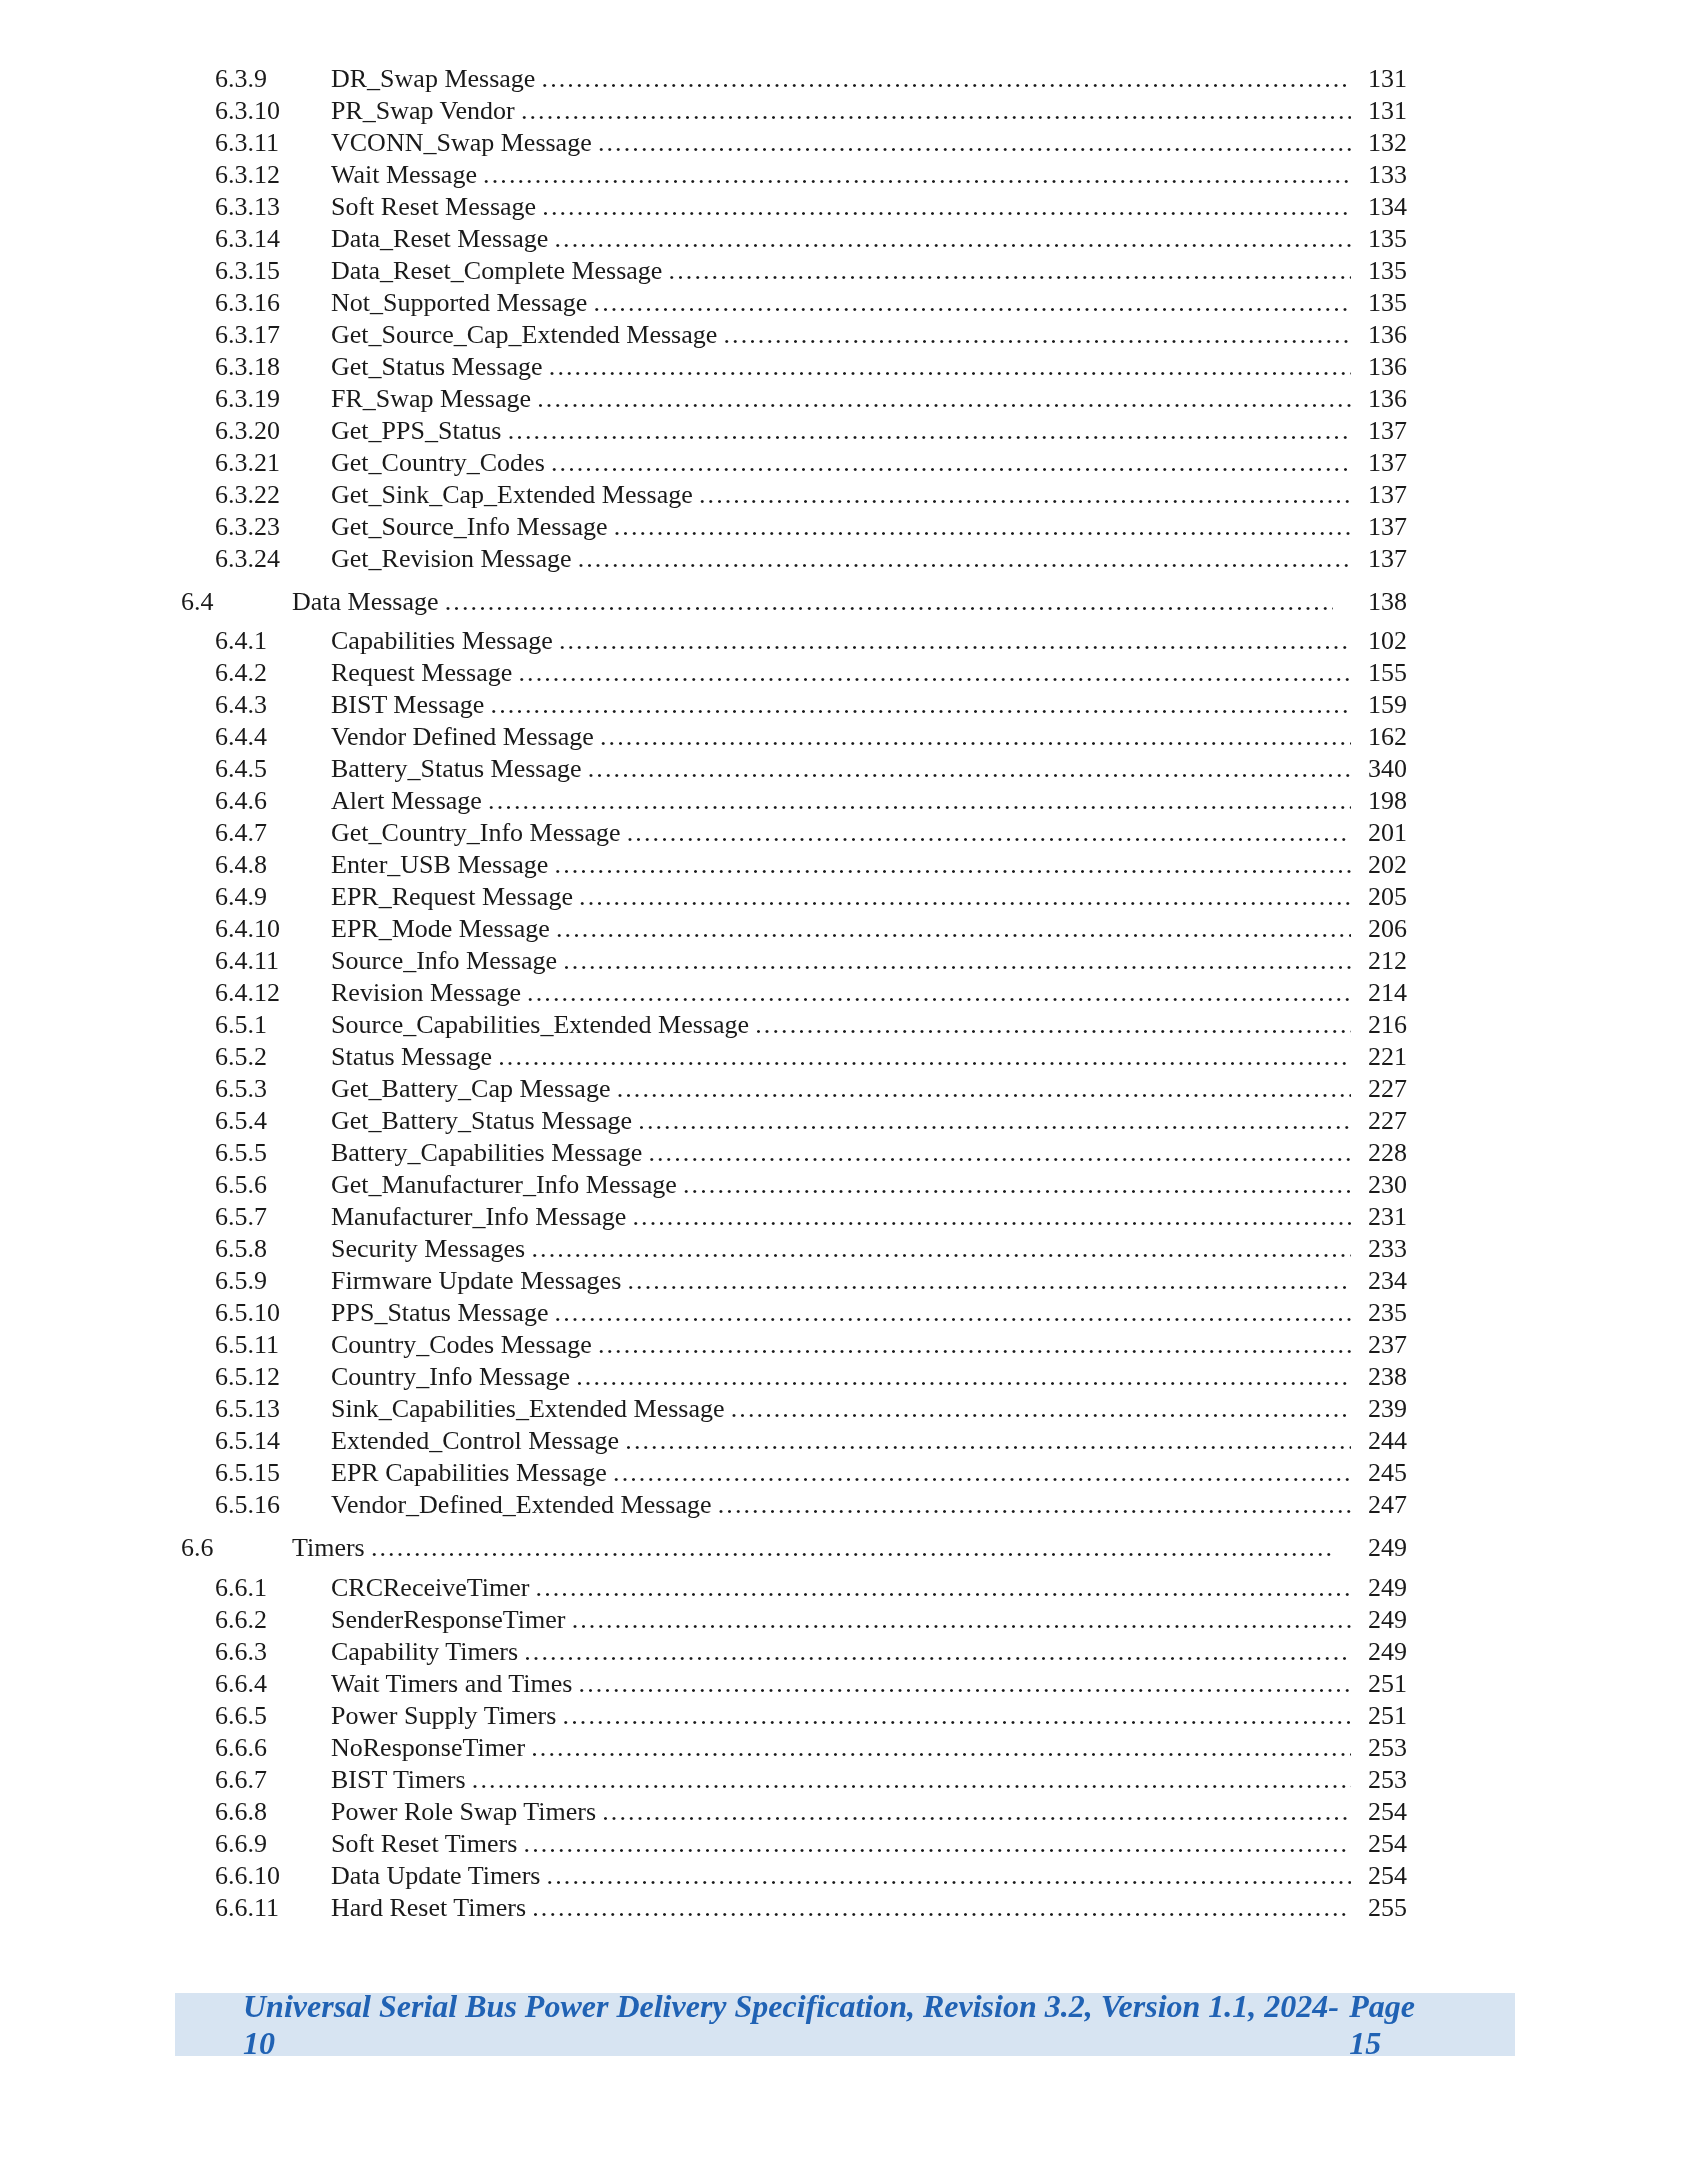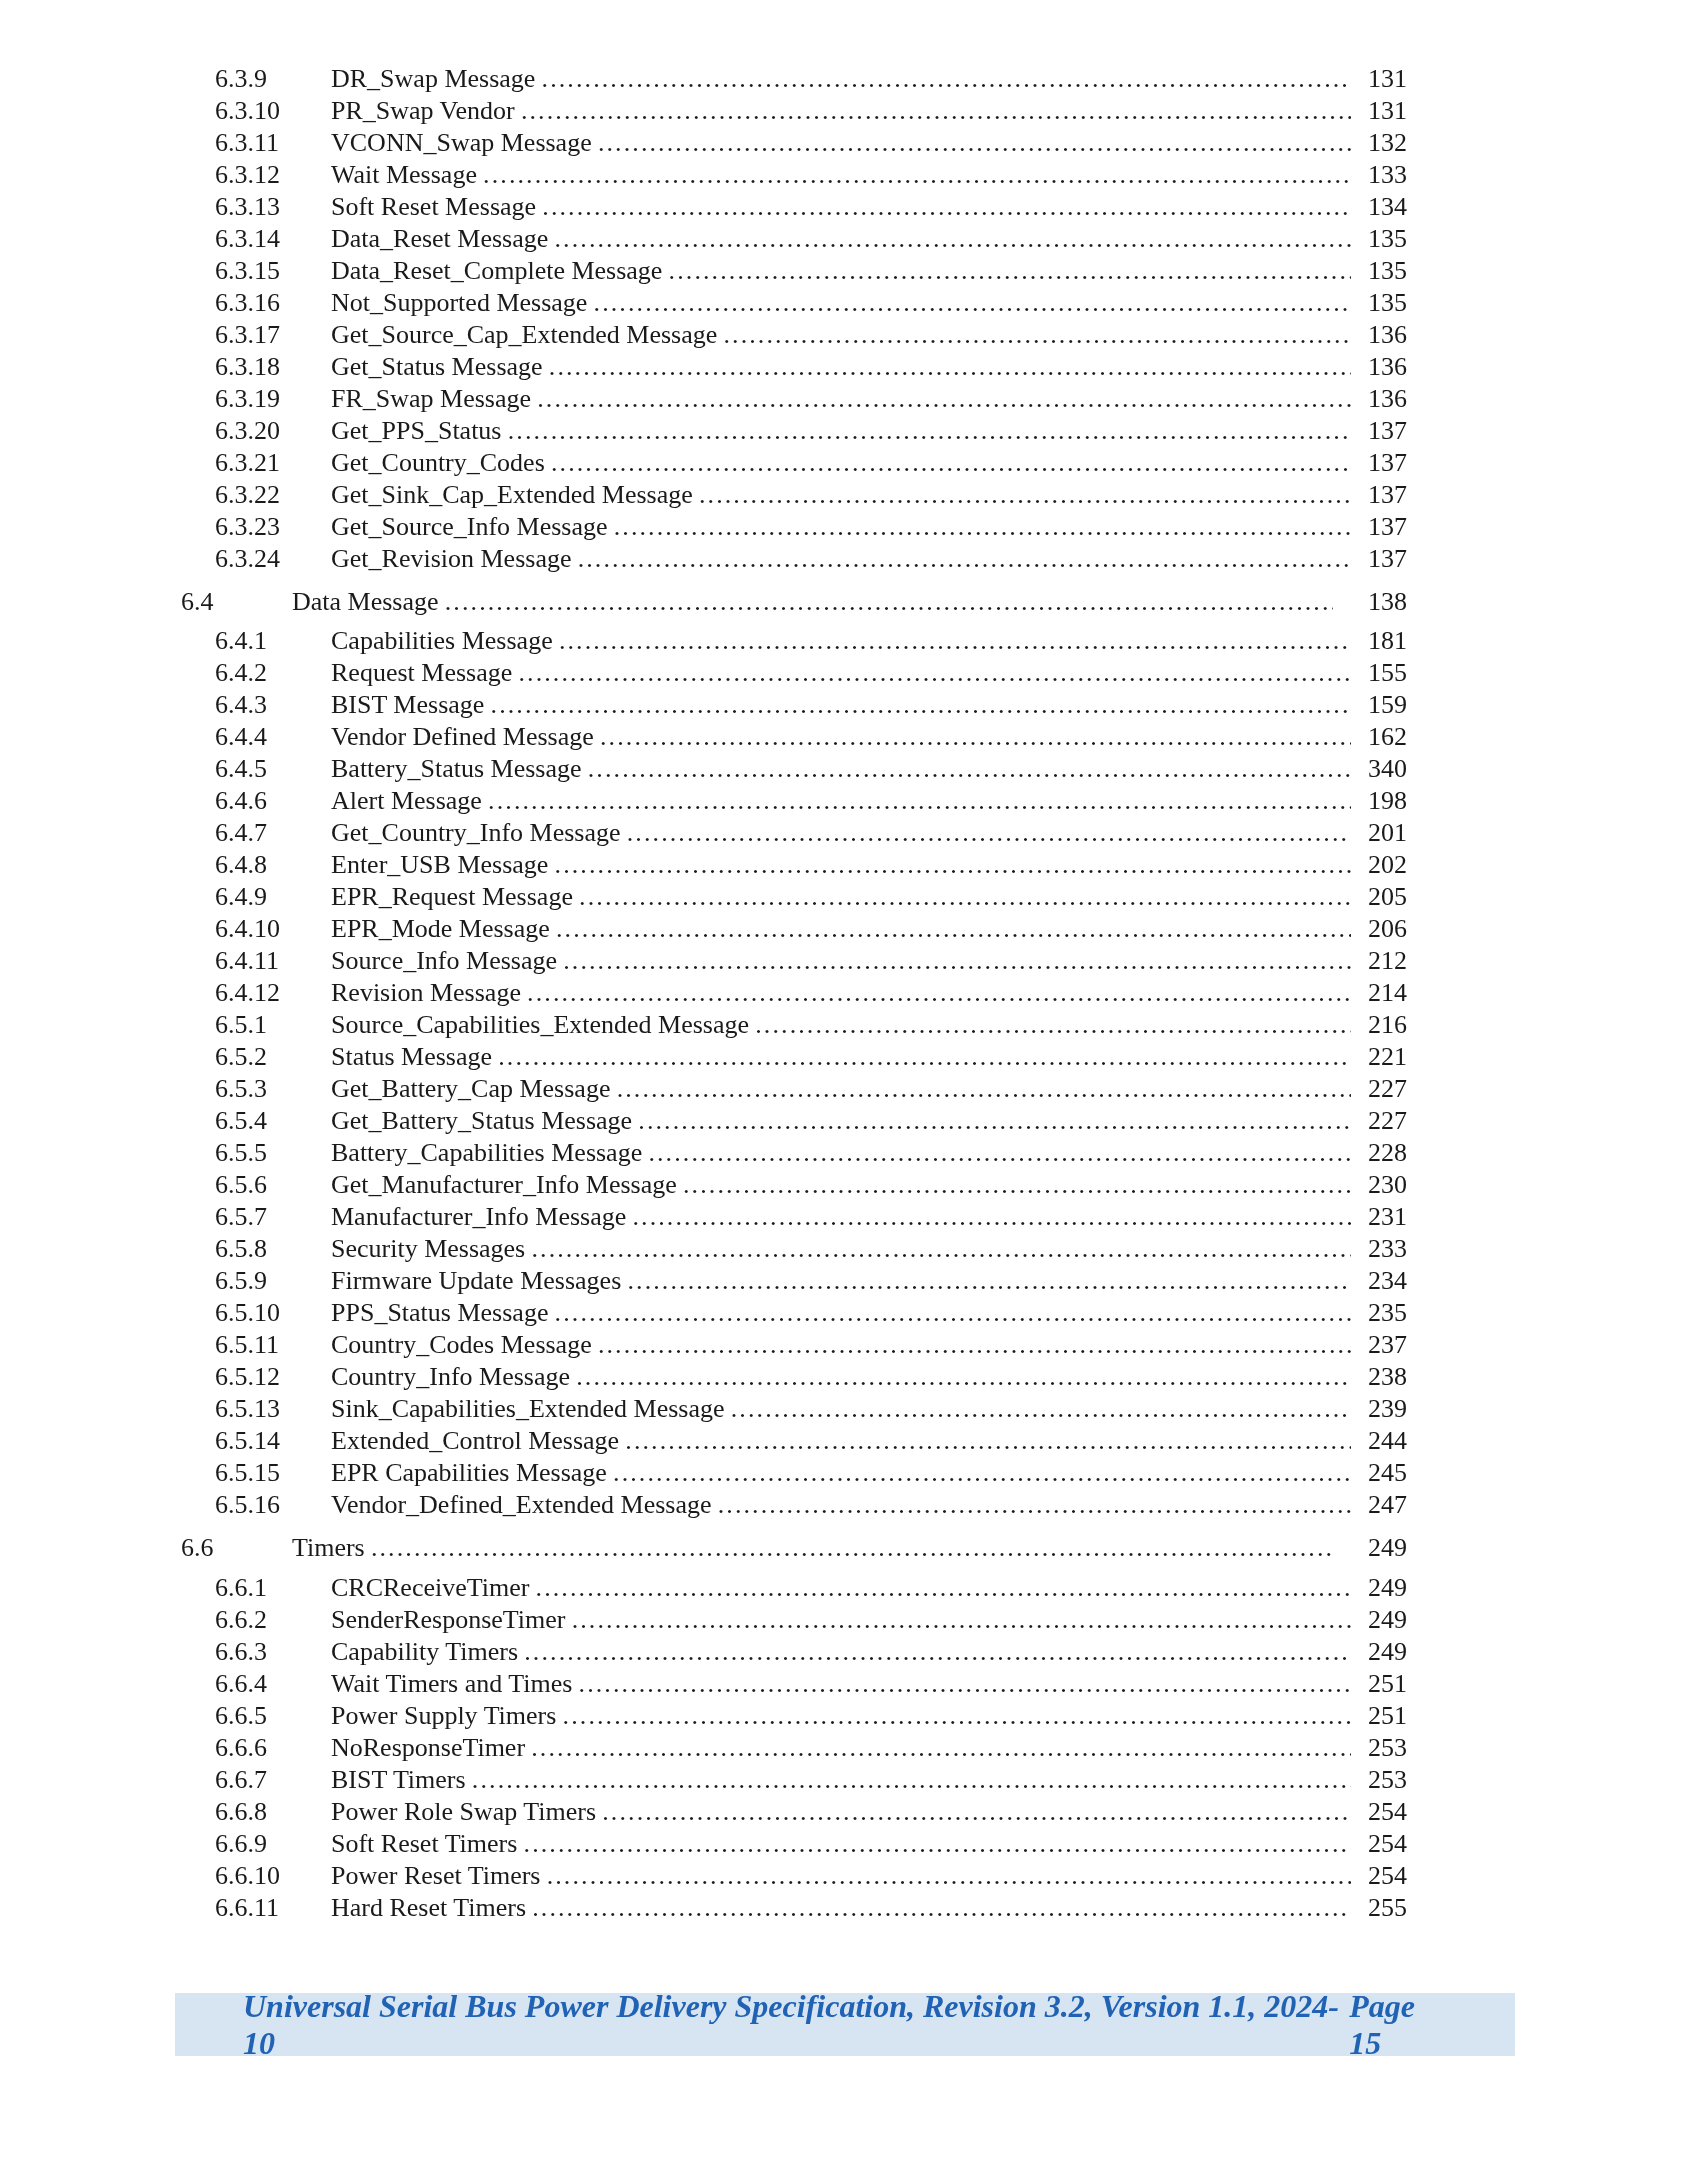--- a/index.html
+++ b/index.html
@@ -149,21 +149,21 @@
     <div class="row l2">
       <span class="num">6.4</span>
       <span class="title">Data Message</span>
       <span class="dots"></span>
       <span class="pg">138</span>
     </div>
     <div class="row l3">
       <span class="num">6.4.1</span>
       <span class="title">Capabilities Message</span>
       <span class="dots"></span>
-      <span class="pg">181</span>
+      <span class="pg">102</span>
     </div>
     <div class="row l3">
       <span class="num">6.4.2</span>
       <span class="title">Request Message</span>
       <span class="dots"></span>
       <span class="pg">155</span>
     </div>
     <div class="row l3">
       <span class="num">6.4.3</span>
       <span class="title">BIST Message</span>
@@ -375,21 +375,21 @@
       <span class="pg">254</span>
     </div>
     <div class="row l3">
       <span class="num">6.6.9</span>
       <span class="title">Soft Reset Timers</span>
       <span class="dots"></span>
       <span class="pg">254</span>
     </div>
     <div class="row l3">
       <span class="num">6.6.10</span>
-      <span class="title">Power Reset Timers</span>
+      <span class="title">Data Update Timers</span>
       <span class="dots"></span>
       <span class="pg">254</span>
     </div>
     <div class="row l3">
       <span class="num">6.6.11</span>
       <span class="title">Hard Reset Timers</span>
       <span class="dots"></span>
       <span class="pg">255</span>
     </div>
   </div>

